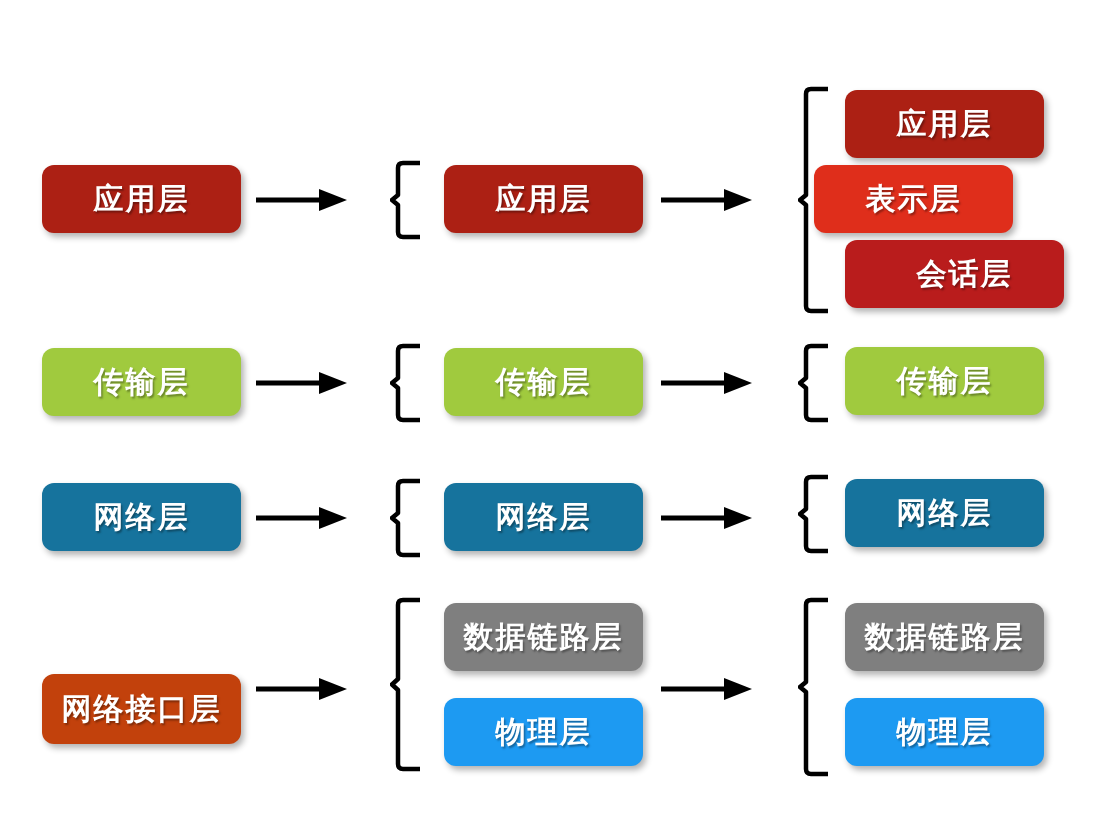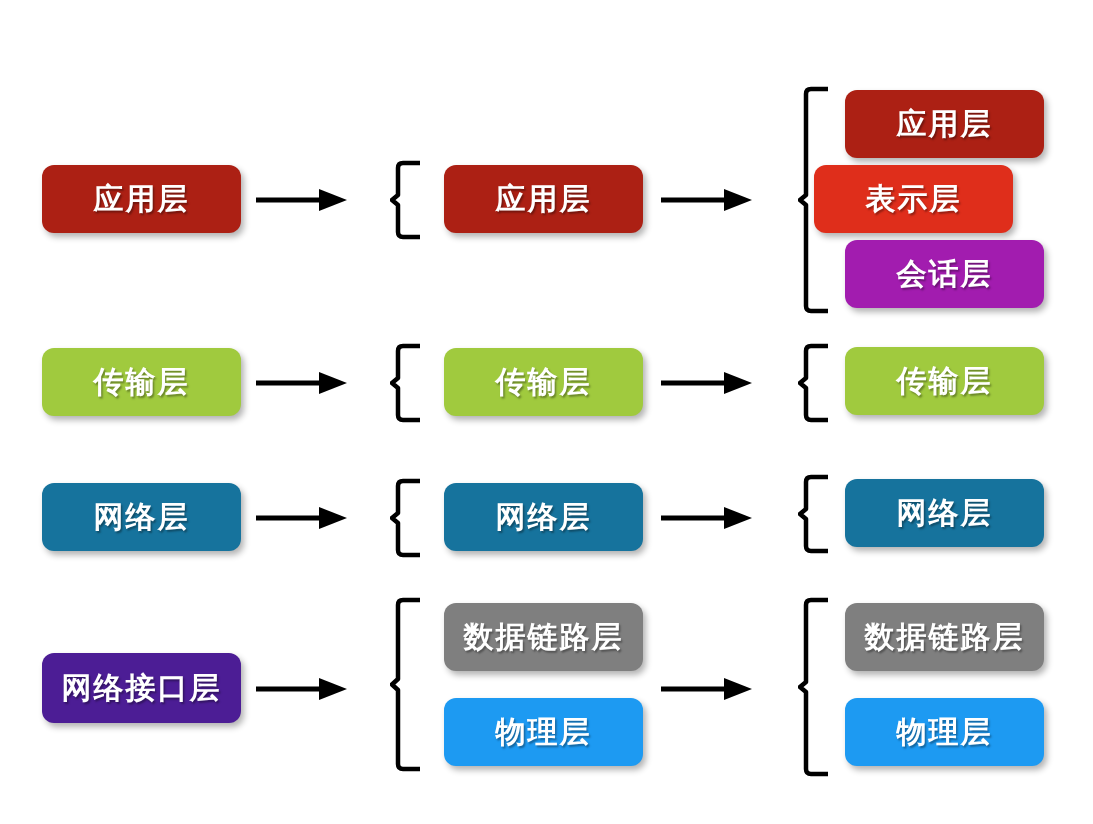--- a/index.html
+++ b/index.html
@@ -63,21 +63,21 @@
 </style>
 </head>
 <body>
 
 <div class="canvas">
 
 
   <div class="layer-box l1" style="background-color: rgb(172, 32, 20);">应用层</div>
   <div class="layer-box l2" style="background-color: rgb(160, 202, 62);">传输层</div>
   <div class="layer-box l3" style="background-color: rgb(22, 115, 157);">网络层</div>
-  <div class="layer-box l4" style="background-color: #4c1d95;">网络接口层</div>
+  <div class="layer-box l4" style="background-color: #c2410c; margin-top: 21px;">网络接口层</div>
 
   <div class="arrow" style="left:253px; top:185px;">
     <svg width="96" height="30" viewBox="0 0 96 30">
         <line x1="3" y1="15" x2="68" y2="15" stroke="#000" stroke-width="5"></line>
         <polygon points="66,4 94,15 66,26" fill="#000"></polygon>
       </svg>
   </div>
   <div class="arrow" style="left:253px; top:368px;">
     <svg width="96" height="30" viewBox="0 0 96 30">
         <line x1="3" y1="15" x2="68" y2="15" stroke="#000" stroke-width="5"></line>
@@ -165,19 +165,19 @@
       </svg>
   </div>
   <div class="brace" style="left:798px; top:597px;">
     <svg width="32" height="180" viewBox="0 0 32 180" fill="none" stroke="#000" stroke-width="4.5" stroke-linejoin="round">
         <path d="M 30 3 L 13 3 Q 8 3 8 8 L 8 85 L 2 90 L 8 95 L 8 172 Q 8 177 13 177 L 30 177"></path>
       </svg>
   </div>
 
   <div class="layer-box r1" style="background-color: rgb(172, 32, 20);">应用层</div>
   <div class="layer-box r2" style="background-color: rgb(223, 46, 27);">表示层</div>
-  <div class="layer-box r3" style="background-color: #a21caf;">会话层</div>
+  <div class="layer-box r3" style="background-color: #b91c1c; padding-left: 20px;">会话层</div>
   <div class="layer-box r4" style="background-color: rgb(160, 202, 62);">传输层</div>
   <div class="layer-box r5" style="background-color: rgb(22, 115, 157);">网络层</div>
   <div class="layer-box r6" style="background-color: rgb(127, 127, 127);">数据链路层</div>
   <div class="layer-box r7" style="background-color: rgb(29, 154, 242);">物理层</div>
 
 </div>
 
 </body></html>

